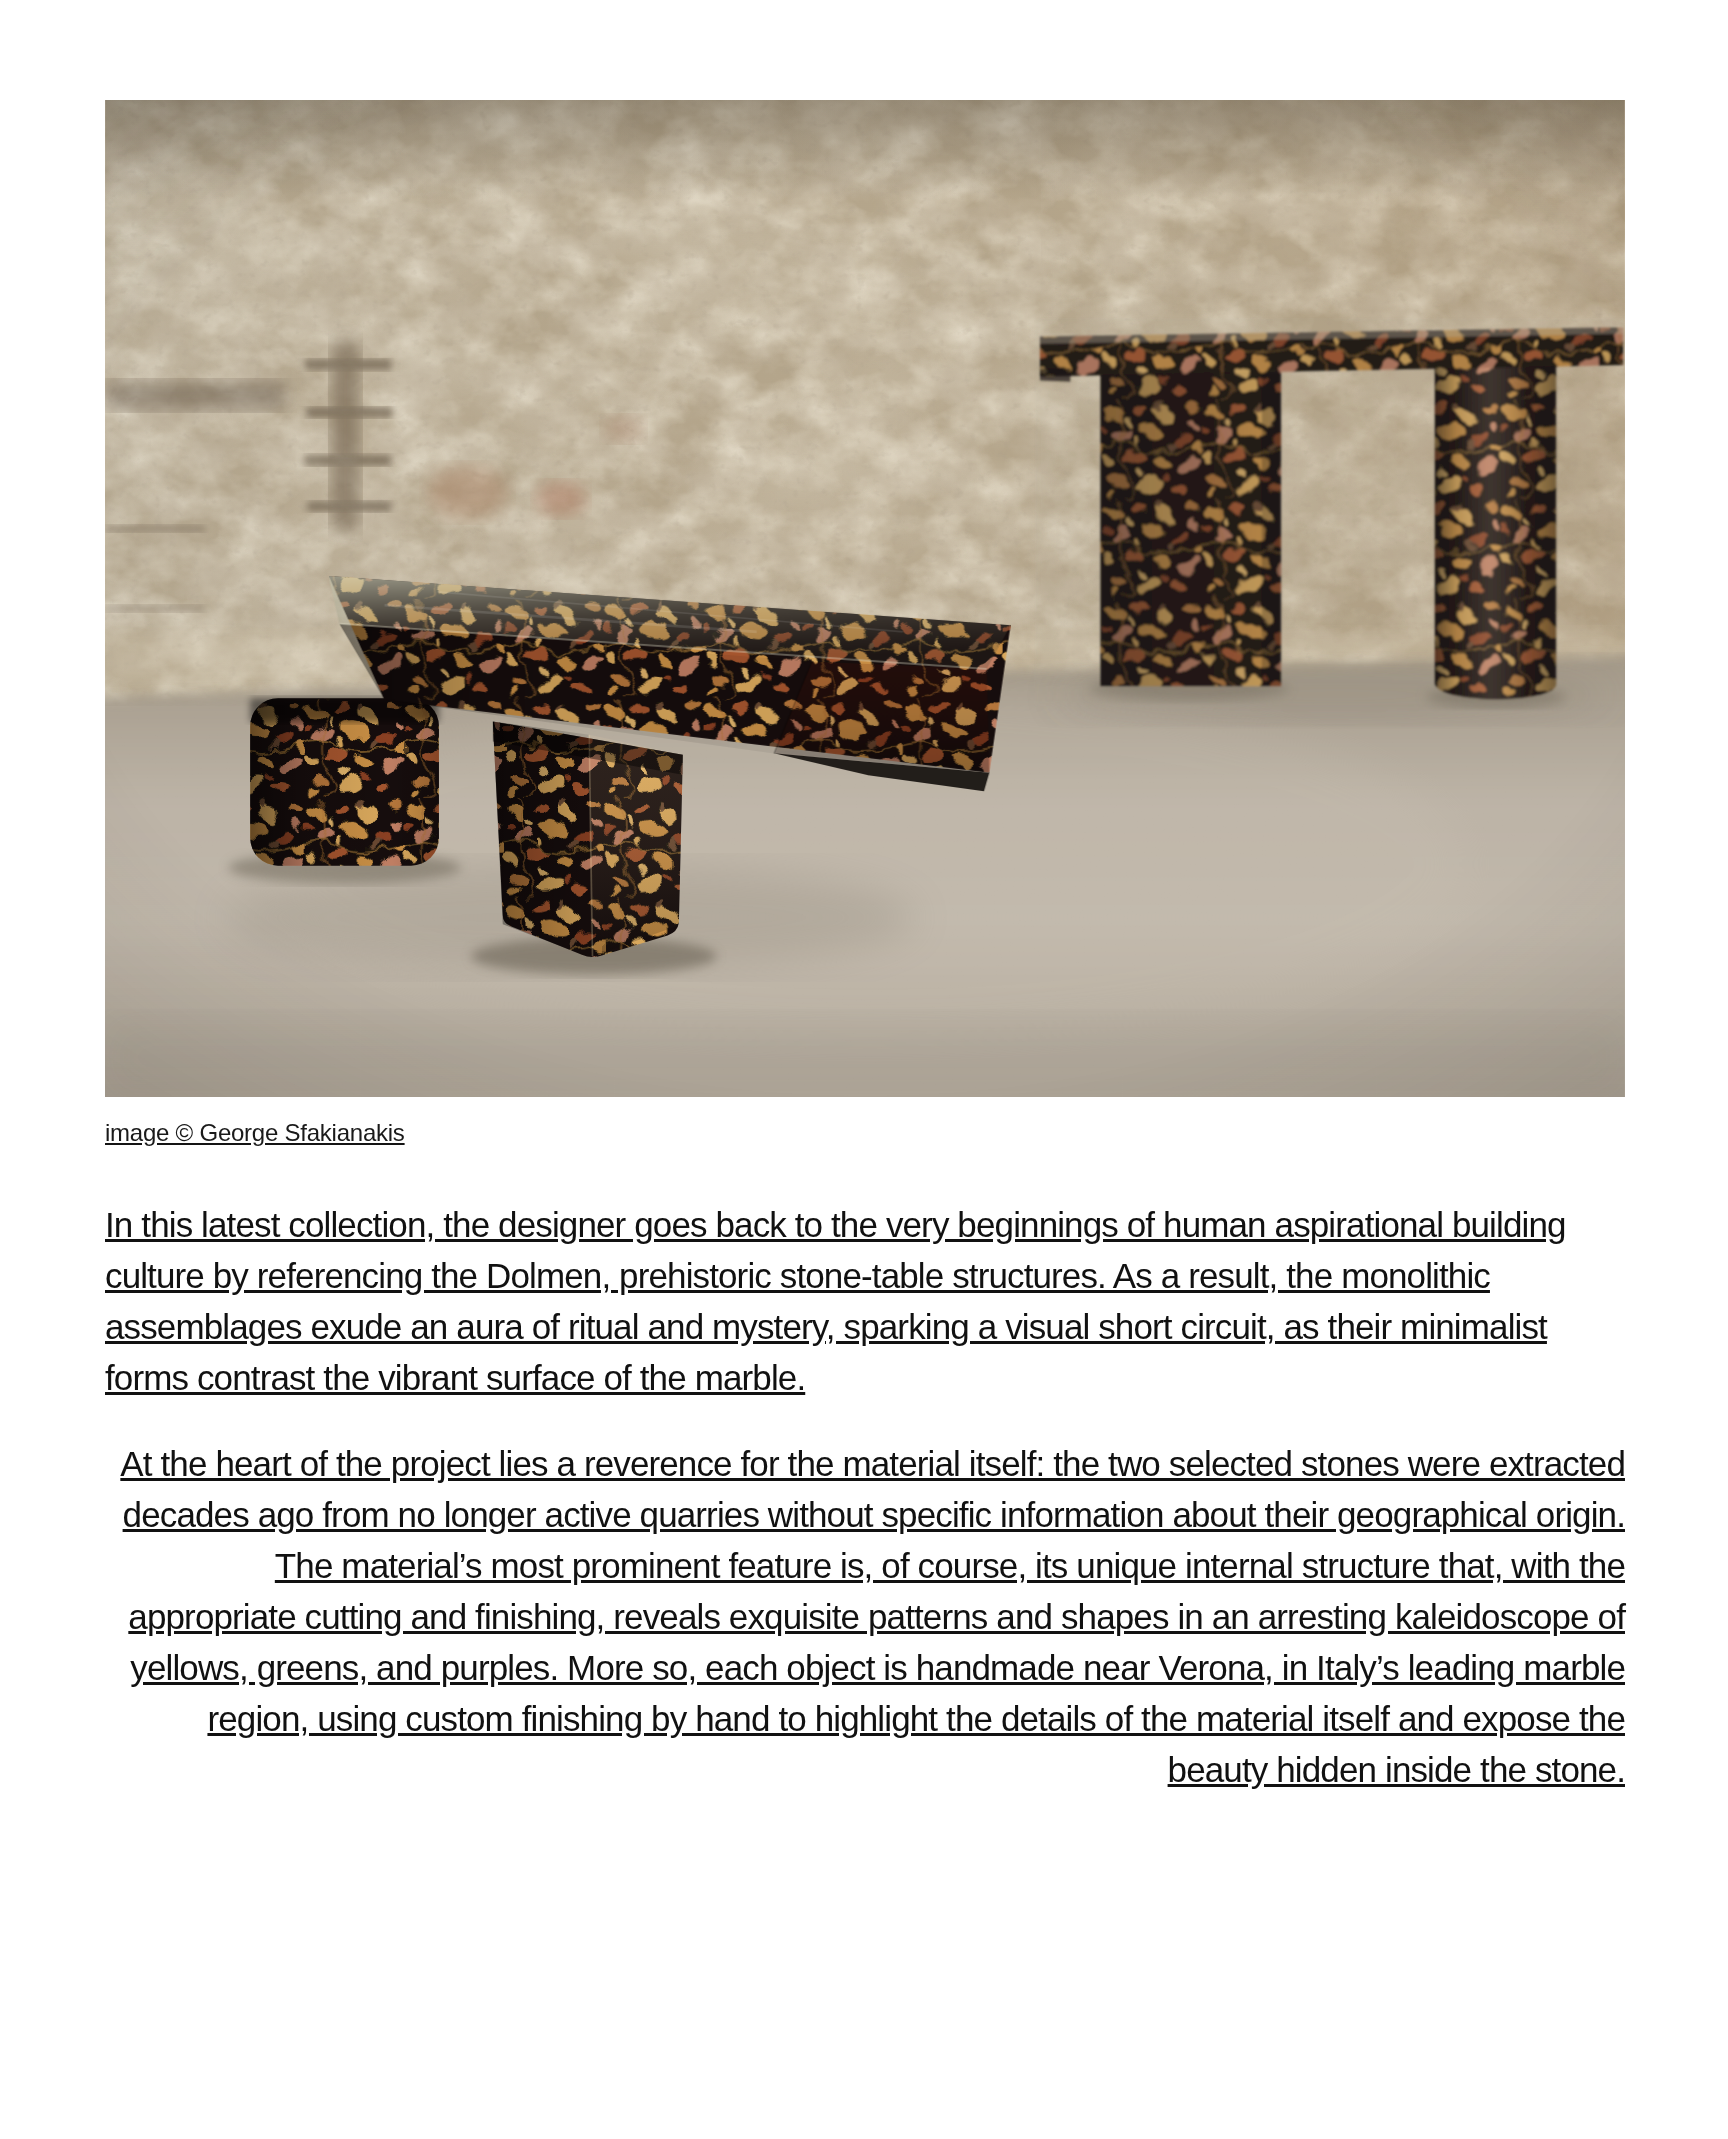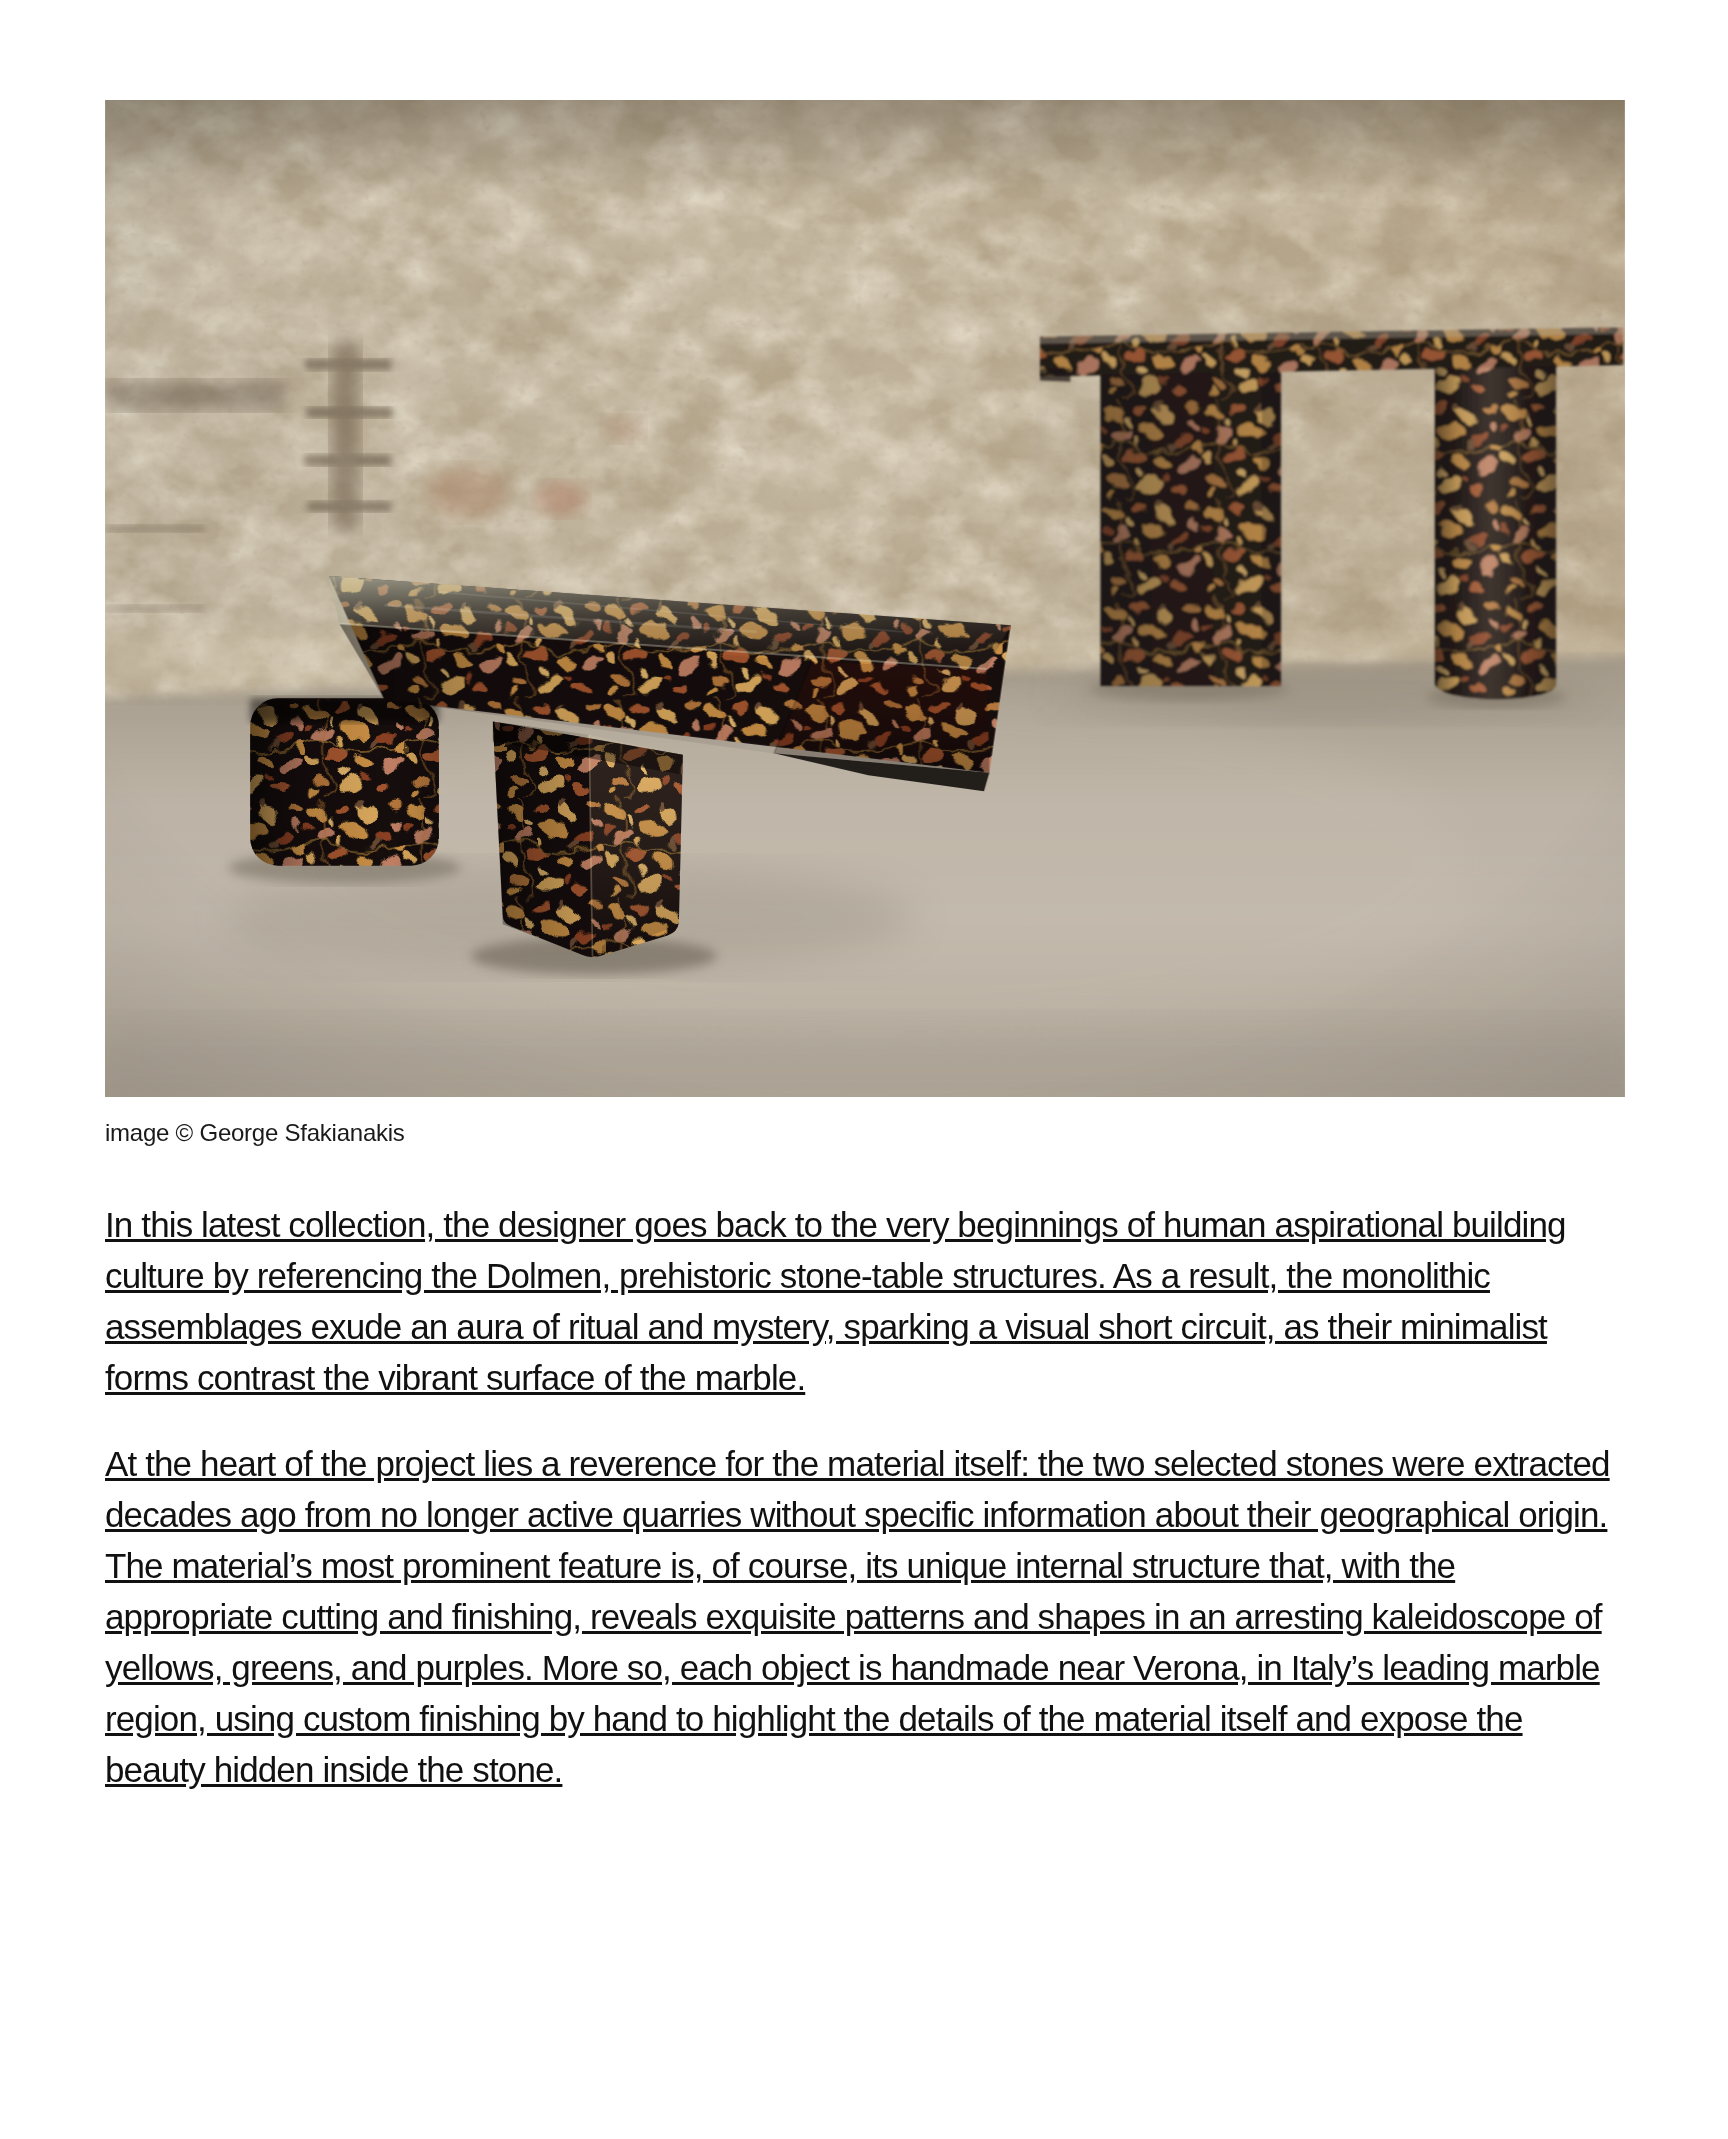--- a/index.html
+++ b/index.html
@@ -14,20 +14,21 @@
     font-family: "Liberation Sans", sans-serif;
     color: #141414;
   }
   .content {
     width: 1520px;
     margin: 100px 104px 0 105px;
   }
   figure {
     margin: 0;
     padding: 0;
+    text-decoration: underline;
   }
   .photo {
     width: 1520px;
     height: 997px;
     overflow: hidden;
     background: #b5a68c;
   }
   .photo svg { display: block; }
   figcaption {
     margin-top: 24px;
@@ -40,20 +41,21 @@
   p.body-text {
     margin: 0;
     font-size: 35px;
     line-height: 51px;
     letter-spacing: -0.025em;
     color: #111111;
     text-decoration: underline;
   }
   p.body-text + p.body-text {
     margin-top: 35px;
+    text-align: right;
   }
 </style>
 </head>
 <body>
 
 <main class="content">
   <figure>
     <div class="photo">
       <svg viewBox="0 0 2286 1500" width="1520" height="997" aria-hidden="true">
         <defs>

